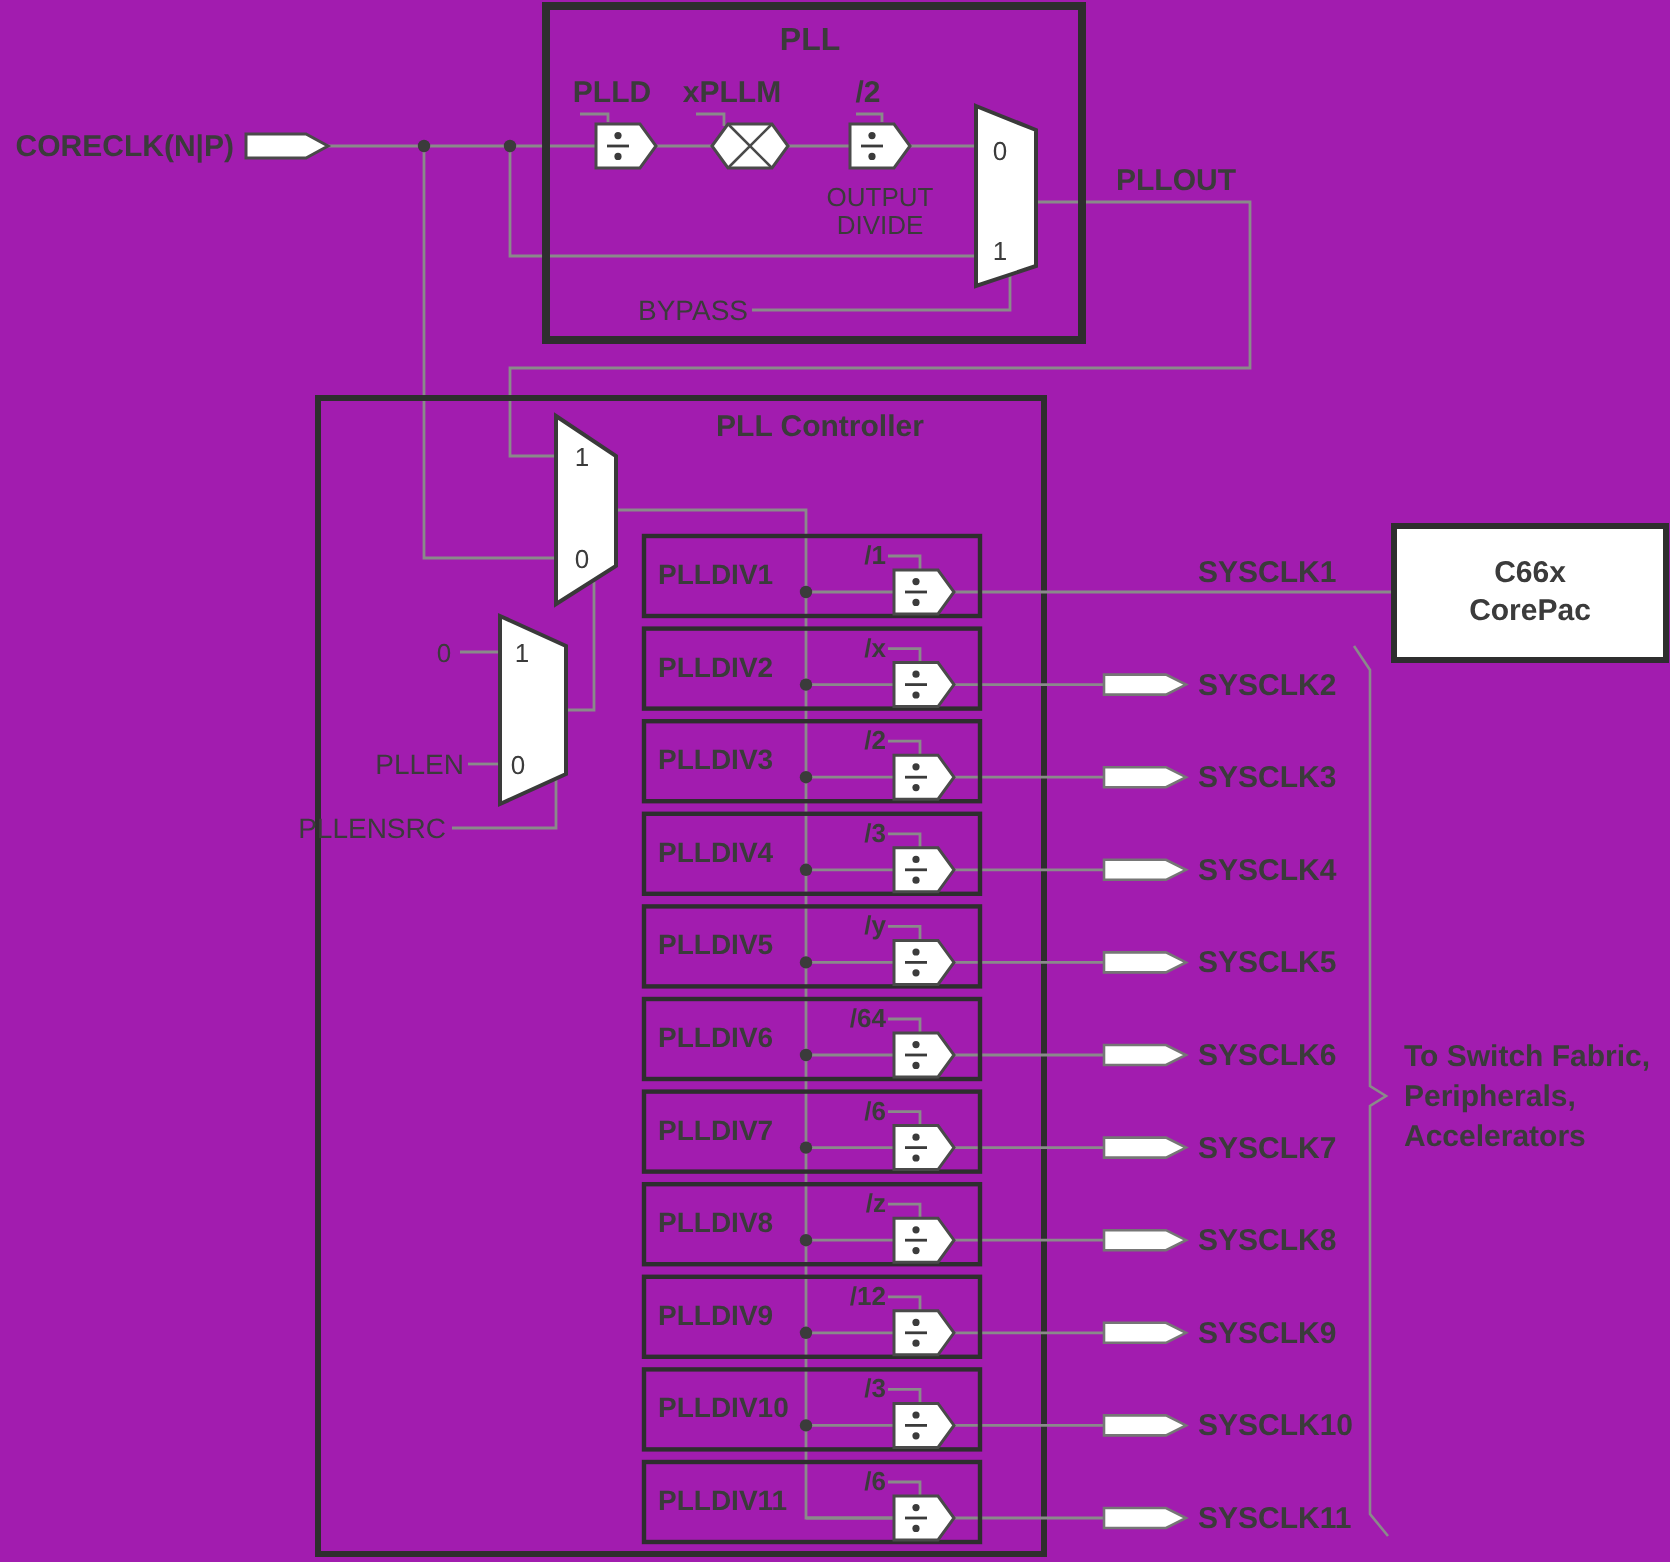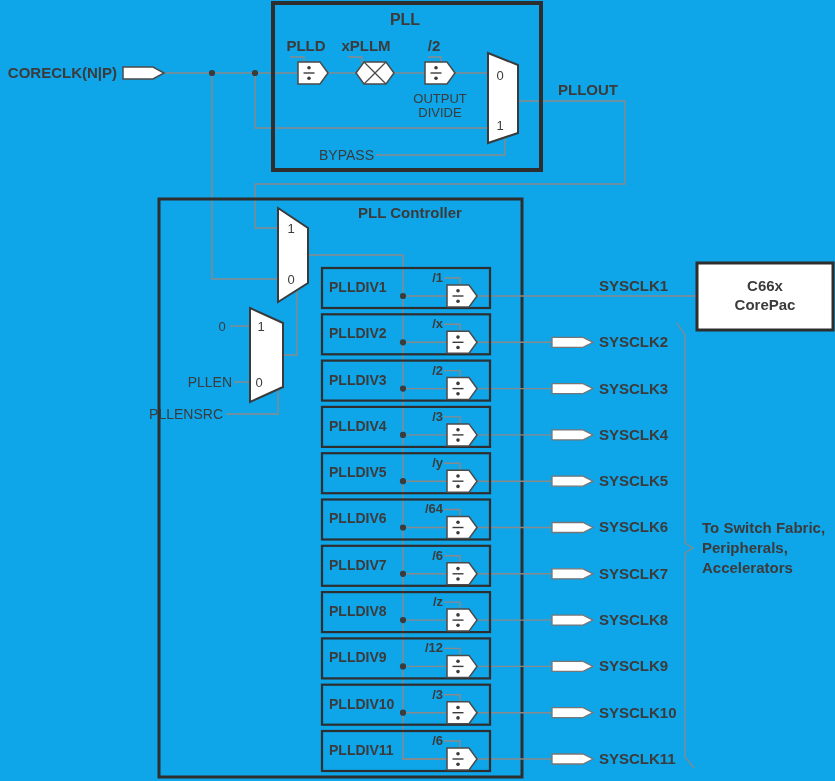--- a/index.html
+++ b/index.html
@@ -1,16 +1,16 @@
 <!DOCTYPE html>
 <html><head>
 <meta charset="utf-8">
 <style>
   html,body{margin:0;padding:0;background:#ffffff;}
-  .stage{position:relative;width:835px;height:781px;background:#0ea5e9;
+  .stage{position:relative;width:835px;height:781px;background:#a21caf;
          font-family:"Liberation Sans", sans-serif;}
   svg{display:block;}
   text{fill:#3b3b3b;}
   .t-bold{font-weight:bold;}
   .t15{font-size:15px;}
   .t16{font-size:16px;}
   .t14{font-size:14px;}
   .t13{font-size:13px;}
 </style>
 </head>

